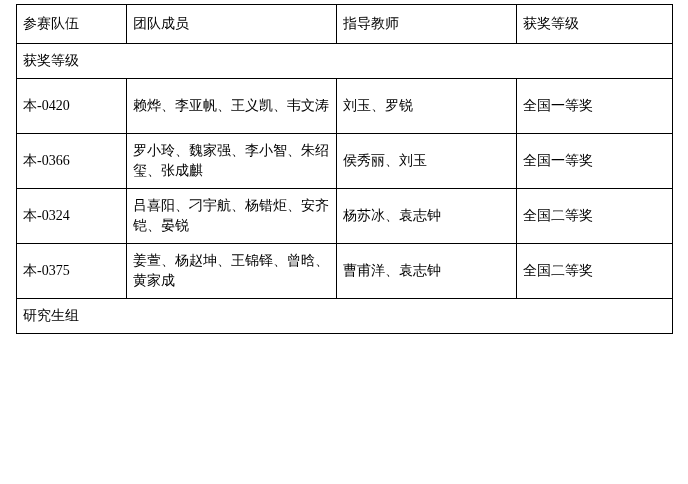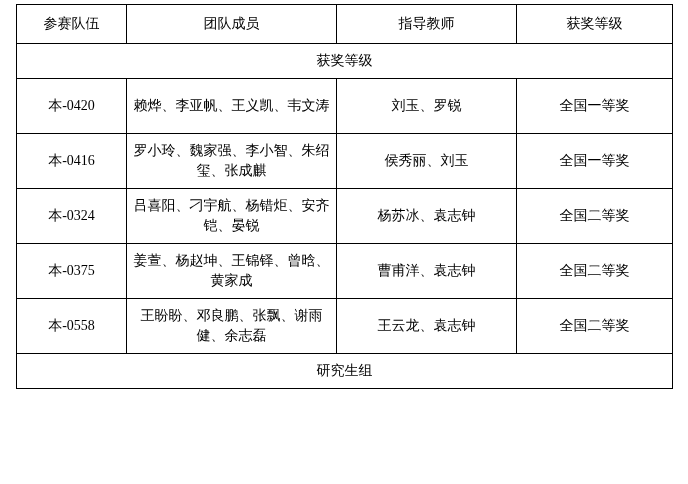--- a/index.html
+++ b/index.html
@@ -22,21 +22,21 @@
     box-sizing: border-box;
     padding: 4px 16px 0 16px;
   }
   table.award-table {
     border-collapse: collapse;
     width: 656px;
     table-layout: fixed;
   }
   table.award-table td {
     border: 1px solid #000000;
-    text-align: center;
+    text-align: left;
     vertical-align: middle;
     font-size: 14px;
     line-height: 1.45;
     padding: 4px 6px;
     word-break: break-all;
   }
   col.c-team  { width: 110px; }
   col.c-mem   { width: 210px; }
   col.c-tea   { width: 180px; }
   col.c-award { width: 156px; }
@@ -81,43 +81,37 @@
         <td colspan="4">获奖等级</td>
       </tr>
 
       <tr class="data-row">
         <td>本-0420</td>
         <td class="cell-members">赖烨、李亚帆、王义凯、韦文涛</td>
         <td>刘玉、罗锐</td>
         <td>全国一等奖</td>
       </tr>
       <tr class="data-row">
-        <td>本-0416</td>
+        <td>本-0366</td>
         <td class="cell-members">罗小玲、魏家强、李小智、朱绍玺、张成麒</td>
         <td>侯秀丽、刘玉</td>
         <td>全国一等奖</td>
       </tr>
       <tr class="data-row">
         <td>本-0324</td>
         <td class="cell-members">吕喜阳、刁宇航、杨错炬、安齐铠、晏锐</td>
         <td>杨苏冰、袁志钟</td>
         <td>全国二等奖</td>
       </tr>
       <tr class="data-row">
         <td>本-0375</td>
         <td class="cell-members">姜萱、杨赵坤、王锦铎、曾晗、黄家成</td>
         <td>曹甫洋、袁志钟</td>
         <td>全国二等奖</td>
       </tr>
-      <tr class="data-row">
-        <td>本-0558</td>
-        <td class="cell-members">王盼盼、邓良鹏、张飘、谢雨健、余志磊</td>
-        <td>王云龙、袁志钟</td>
-        <td>全国二等奖</td>
-      </tr>
 
       <tr class="group-row">
         <td colspan="4">研究生组</td>
       </tr>
 
     </tbody>
   </table>
 </div>
 
 </body></html>

